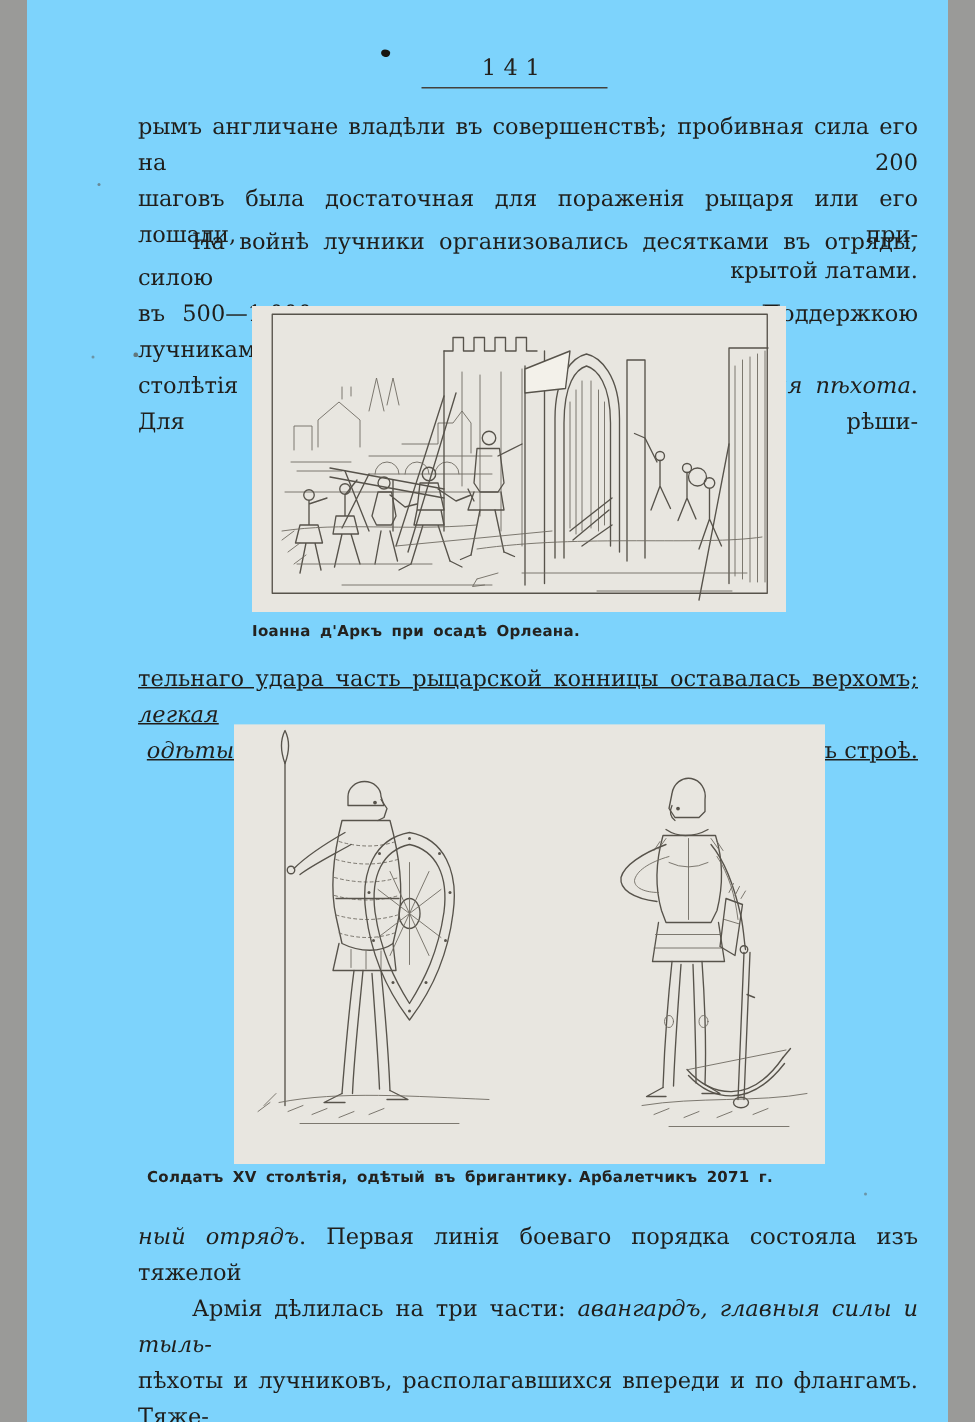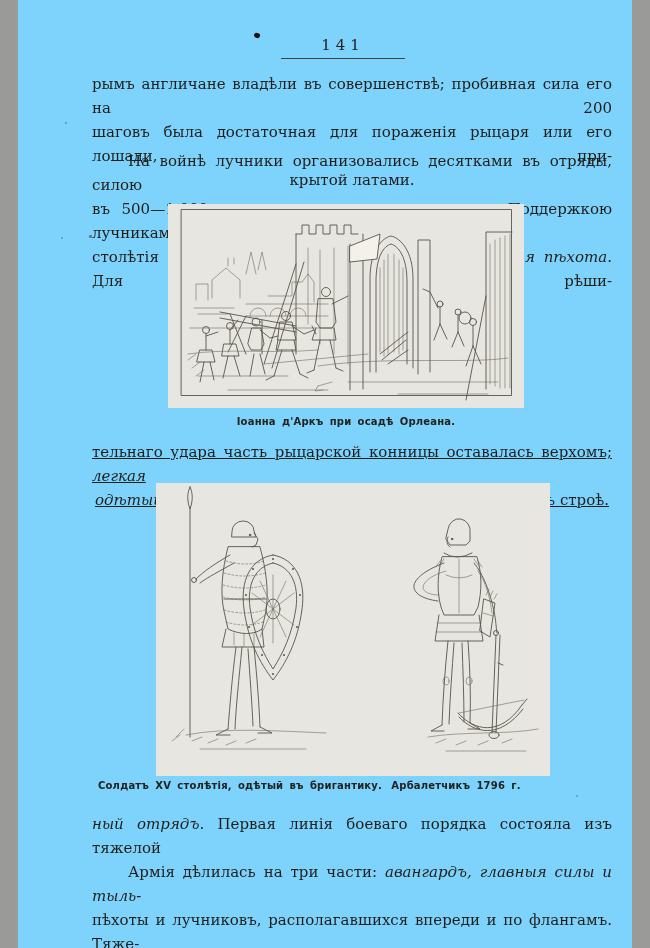--- a/index.html
+++ b/index.html
@@ -29,38 +29,38 @@
   .s3{top:235px;left:71px;width:2.5px;height:2.5px;opacity:.75;}
   .s4{top:795px;left:558px;width:2px;height:2px;opacity:.5;}
   
   .para{
     position:absolute;left:63px;width:520px;
     font-size:15px;line-height:24px;
     color:#201e1b;
     margin-left:11px;
   }
   .jl{display:block;text-align:justify;text-align-last:justify;}
-  .ll{display:block;text-align:center;}
+  .ll{display:block;text-align:right;}
   .ind{text-indent:36px;}
   .para i{font-style:italic;}
   .p1{top:72px;}
   .p2{top:149px;}
   .p3{top:440px;text-decoration:underline;}
   .p4{top:812px;}
   
   figure.fig{position:absolute;margin:0;padding:0;background:#e8e6e0;}
   .fig1{top:204px;left:150px;width:356px;height:204px;}
   .fig2{top:483px;left:138px;width:394px;height:293px;}
   figure.fig svg{display:block;width:100%;height:100%;}
   
   .caption{
     position:absolute;
     font-family:"DejaVu Sans", sans-serif;
     font-weight:bold;font-size:10px;letter-spacing:.2px;word-spacing:2.5px;
-    color:#24221f;text-align:center;white-space:nowrap;
+    color:#24221f;text-align:left;white-space:nowrap;
   }
   .cap1{top:416px;left:150px;width:356px;}
   .cap2L{top:780px;left:80px;width:274px;}
   .cap2R{top:780px;left:368px;width:140px;}
   
   .eng{stroke:#57534b;stroke-width:.9;fill:none;stroke-linecap:round;stroke-linejoin:round;}
   .eng-light{stroke:#6f6b62;stroke-width:.6;fill:none;stroke-linecap:round;}
   .paperfill{fill:#f3f1ea;}
 </style>
 </head>
@@ -264,21 +264,21 @@
       </g>
       <g class="eng-light">
         <path d="M272,254 C308,248 350,252 382,246"></path>
         <path d="M280,260 l10,-4 M300,262 l10,-4 M322,262 l10,-4 M346,260 l10,-4"></path>
         <path d="M290,268 H370"></path>
       </g>
     </svg>
   </figure>
 
   <div class="caption cap2L">Солдатъ XV столѣтія, одѣтый въ бригантику.</div>
-  <div class="caption cap2R">Арбалетчикъ 1796 г.</div>
+  <div class="caption cap2R">Арбалетчикъ 2071 г.</div>
 
   <div class="para p4">
     <span class="jl"><i>ный отрядъ</i><span>. Первая линія боеваго порядка состояла изъ тяжелой</span></span>
     <span class="jl ind"><span>Армія дѣлилась на три части: </span><i>авангардъ, главныя силы и тыль-</i></span>
     <span class="jl">пѣхоты и лучниковъ, располагавшихся впереди и по флангамъ. Тяже-</span>
 
   </div>
 
 </div>
 

